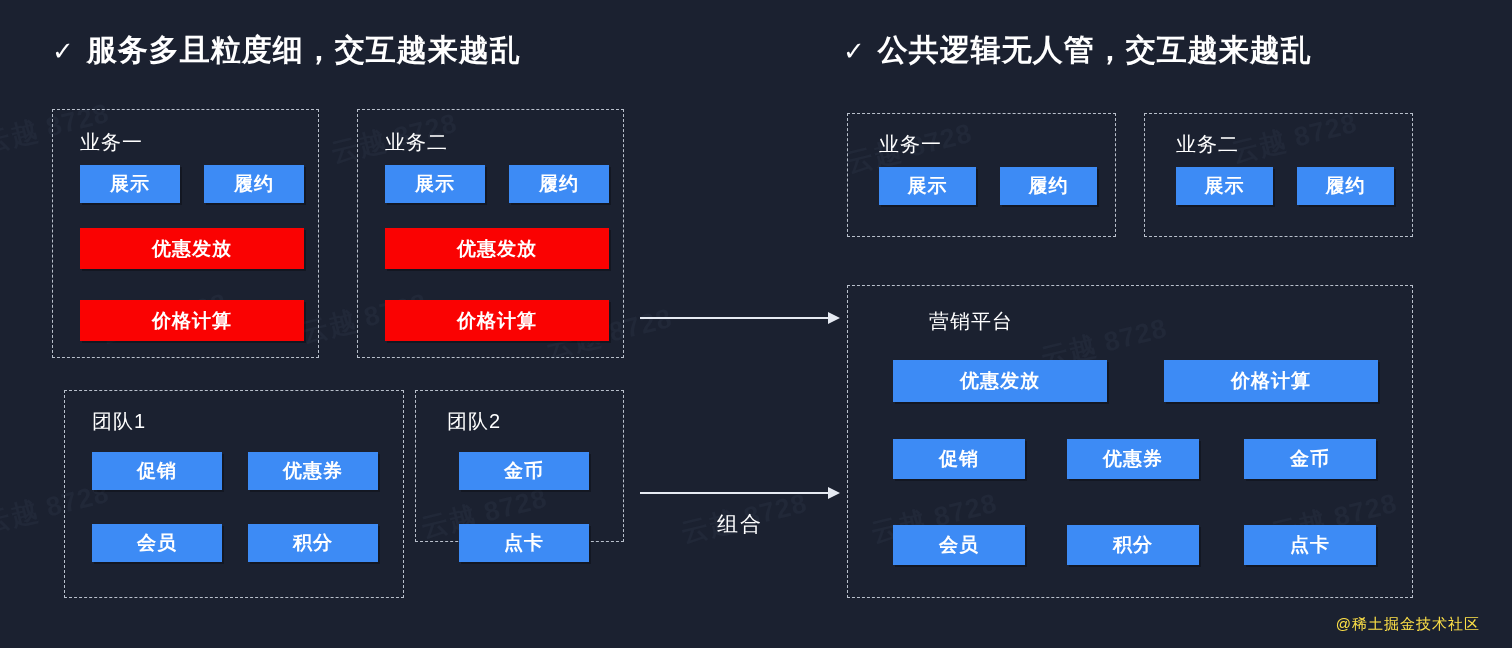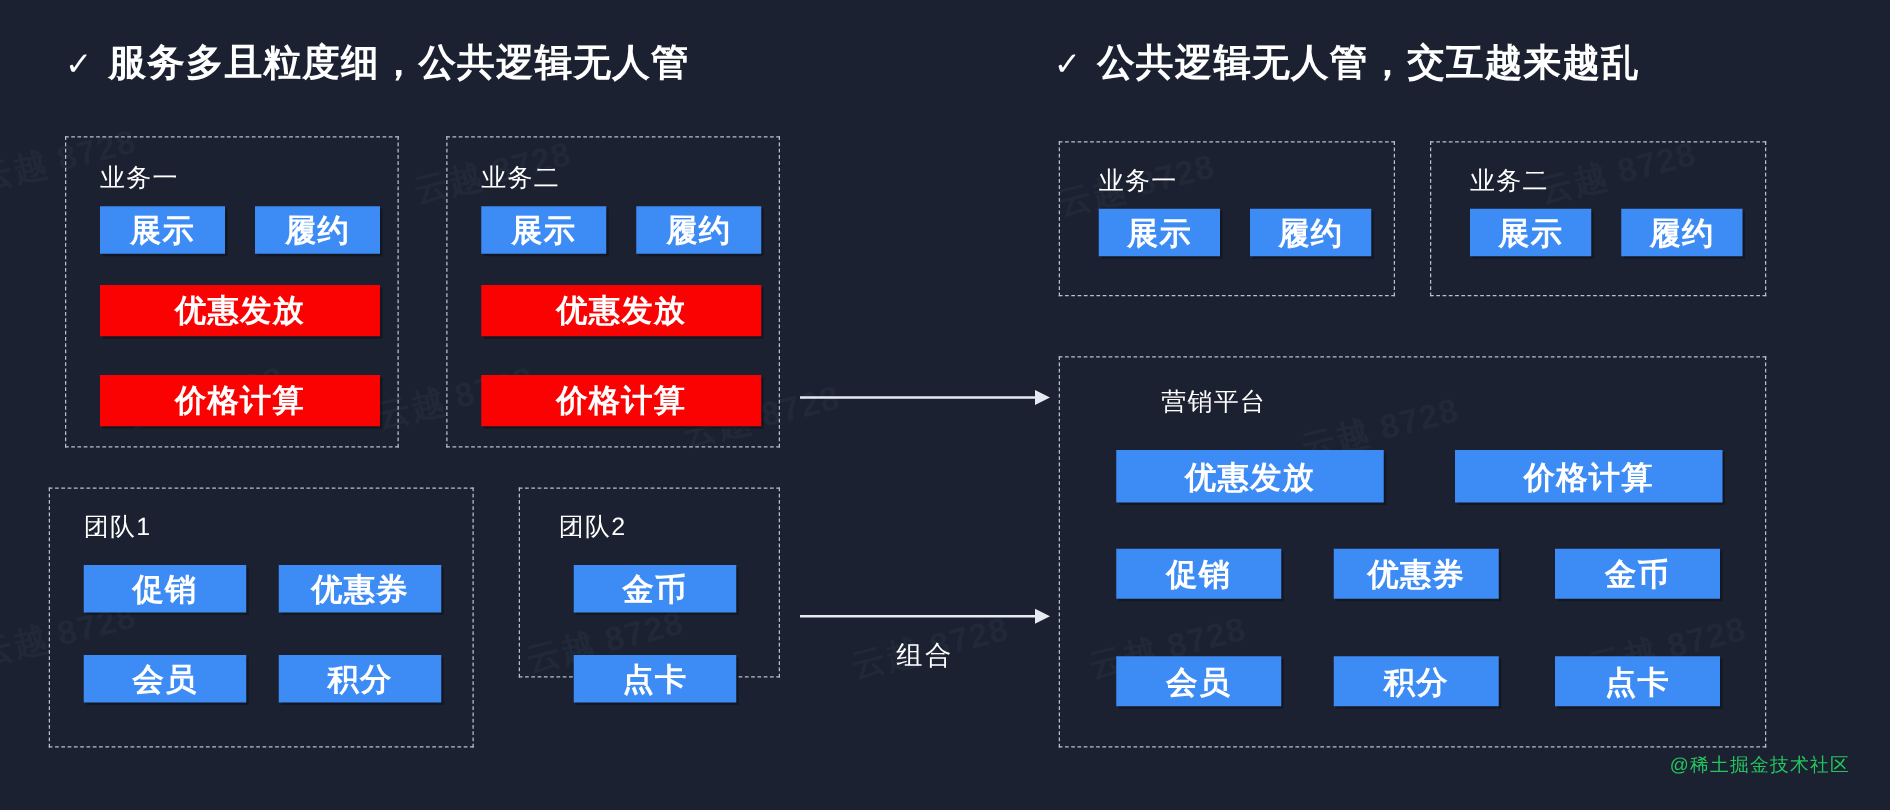--- a/index.html
+++ b/index.html
@@ -77,21 +77,21 @@
     letter-spacing: 1px;
     white-space: nowrap;
   }
 
   
   .chip {
     position: absolute;
     display: flex;
     align-items: center;
     justify-content: center;
-    font-size: 25px;
+    font-size: 19px;
     font-weight: 700;
     letter-spacing: 1px;
     color: #ffffff;
     white-space: nowrap;
     box-shadow: 2px 2px 0 rgba(0,0,0,0.28);
   }
   .chip.blue { background: #3d8bf5; }
   .chip.red  { background: #fa0202; }
 
   
@@ -119,23 +119,23 @@
     font-size: 21px;
     font-weight: 400;
     color: #ffffff;
     letter-spacing: 2px;
   }
 
   
   #footer-watermark {
     position: absolute;
     right: 32px;
-    bottom: 26px;
+    bottom: 14px;
     font-size: 15px;
-    color: #22c55e;
+    color: #fde047;
     letter-spacing: 1px;
     z-index: 3;
   }
 </style>
 </head>
 <body>
 
 <div class="wm-layer">
   <div class="wm" style="left:-18px;  top:110px;">云越 8728</div>
   <div class="wm" style="left:-18px;  top:490px;">云越 8728</div>
@@ -149,21 +149,21 @@
   <div class="wm" style="left:1040px; top:325px;">云越 8728</div>
   <div class="wm" style="left:870px;  top:500px;">云越 8728</div>
   <div class="wm" style="left:1270px; top:500px;">云越 8728</div>
   <div class="wm" style="left:680px;  top:500px;">云越 8728</div>
 </div>
 
 <div class="canvas">
 
   <div class="heading" id="heading-left">
     <span class="check">✓</span>
-    <span>服务多且粒度细，公共逻辑无人管</span>
+    <span>服务多且粒度细，交互越来越乱</span>
   </div>
 
   <div class="heading" id="heading-right">
     <span class="check">✓</span>
     <span>公共逻辑无人管，交互越来越乱</span>
   </div>
 
   <div class="card" style="left:52px; top:109px; width:267px; height:249px;">
     <div class="card-title" style="left:27px; top:19px;">业务一</div>
     <div class="chip blue" style="left:27px; top:55px; width:100px; height:38px;">展示</div>
@@ -173,21 +173,21 @@
   </div>
 
   <div class="card" style="left:357px; top:109px; width:267px; height:249px;">
     <div class="card-title" style="left:27px; top:19px;">业务二</div>
     <div class="chip blue" style="left:27px; top:55px; width:100px; height:38px;">展示</div>
     <div class="chip blue" style="left:151px; top:55px; width:100px; height:38px;">履约</div>
     <div class="chip red" style="left:27px; top:118px; width:224px; height:41px;">优惠发放</div>
     <div class="chip red" style="left:27px; top:190px; width:224px; height:41px;">价格计算</div>
   </div>
 
-  <div class="card" style="left:39px; top:390px; width:340px; height:208px;">
+  <div class="card" style="left:64px; top:390px; width:340px; height:208px;">
     <div class="card-title" style="left:27px; top:17px;">团队1</div>
     <div class="chip blue" style="left:27px; top:61px; width:130px; height:38px;">促销</div>
     <div class="chip blue" style="left:183px; top:61px; width:130px; height:38px;">优惠券</div>
     <div class="chip blue" style="left:27px; top:133px; width:130px; height:38px;">会员</div>
     <div class="chip blue" style="left:183px; top:133px; width:130px; height:38px;">积分</div>
   </div>
 
   <div class="card" style="left:415px; top:390px; width:209px; height:152px;">
     <div class="card-title" style="left:31px; top:17px;">团队2</div>
     <div class="chip blue" style="left:43px; top:61px; width:130px; height:38px;">金币</div>

